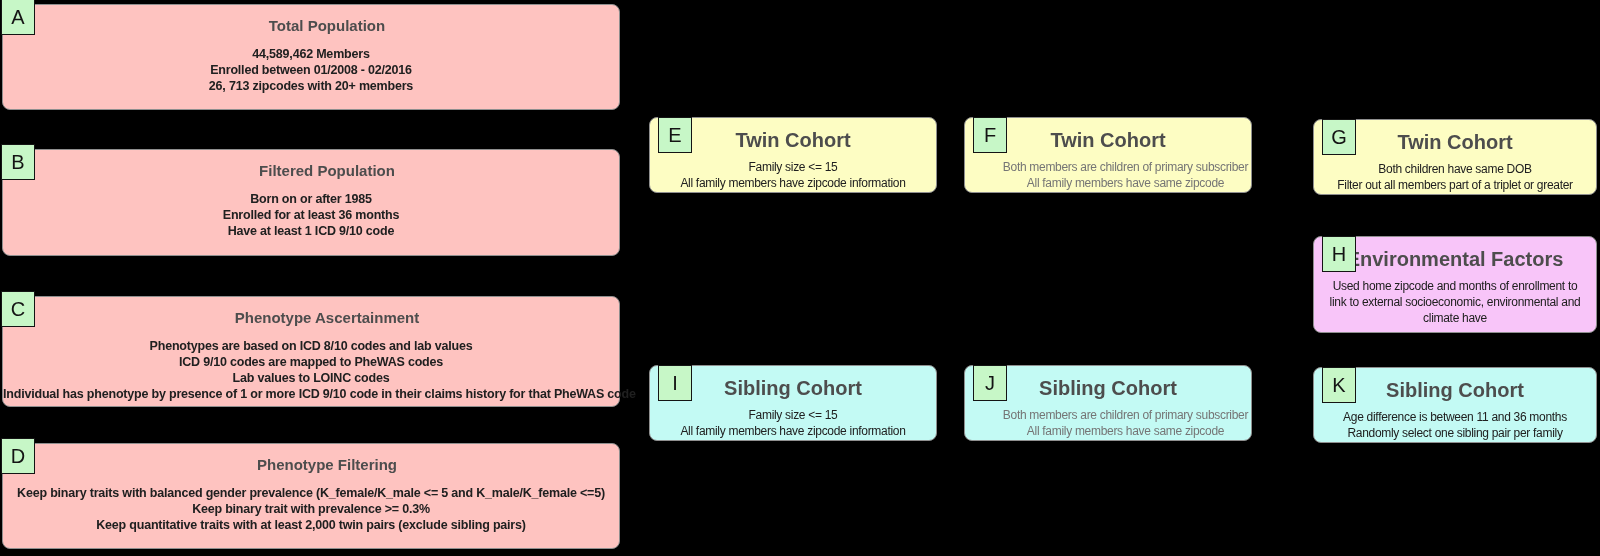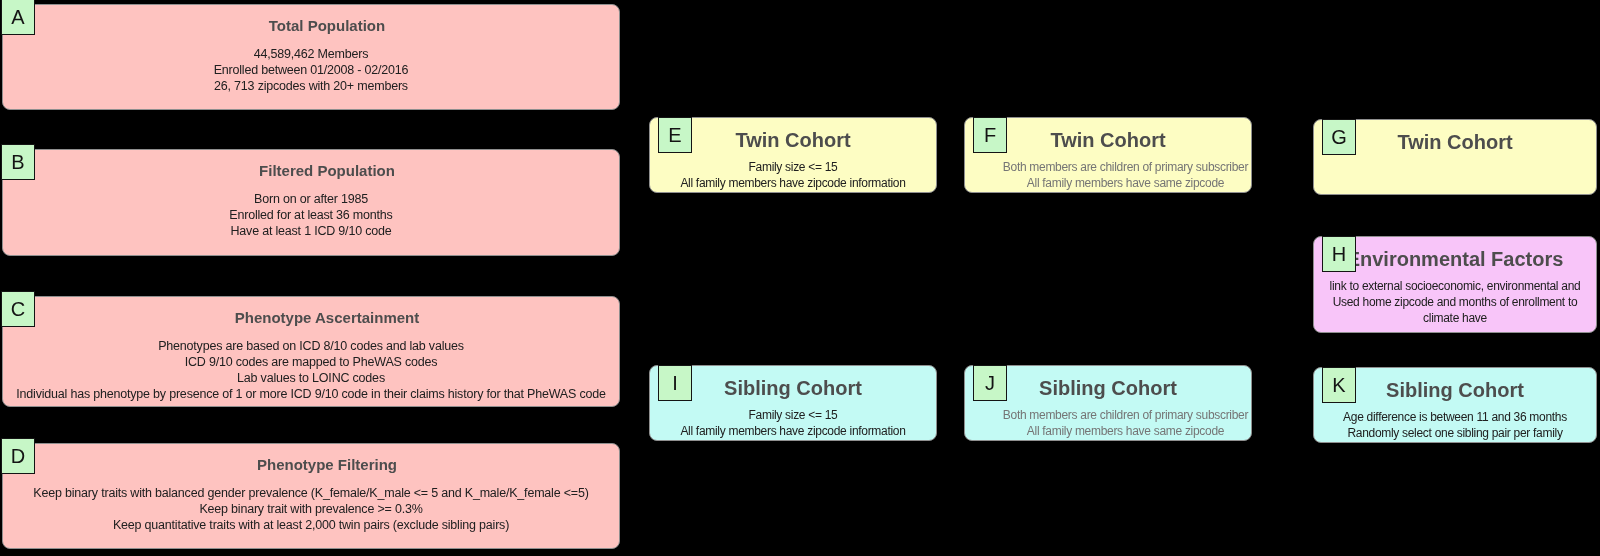--- a/index.html
+++ b/index.html
@@ -46,21 +46,21 @@
 
   .node-title {
     font-weight: 700;
     color: #4d4d4d;
     white-space: nowrap;
   }
   .big .node-title   { font-size: 15px; padding-top: 12px; padding-left: 32px; }
   .small .node-title { font-size: 20px; padding-top: 11px; }
 
   .node-body { }
-  .big .node-body   { margin-top: 12px; }
+  .big .node-body   { margin-top: 12px; font-weight: bold; }
   .small .node-body { margin-top: 7px; }
 
   .body-line {
     white-space: nowrap;
     color: #202020;
     line-height: 16px;
   }
   .big .body-line   { font-size: 12.5px; letter-spacing: -0.2px; }
   .small .body-line { font-size: 12px;   letter-spacing: -0.3px; }
   .muted .body-line { color: #757575; margin-left: 35px; }
@@ -152,30 +152,34 @@
       <div class="body-line">Both members are children of primary subscriber</div>
       <div class="body-line">All family members have same zipcode</div>
     </div>
   </div>
 
   <div class="node yellow small" id="node-G">
     <div class="node-label inset">
       <span>G</span>
     </div>
     <div class="node-title">Twin Cohort</div>
+    <div class="node-body">
+      <div class="body-line">Both children have same DOB</div>
+      <div class="body-line">Filter out all members part of a triplet or greater</div>
+    </div>
   </div>
 
   <div class="node magenta small" id="node-H">
     <div class="node-label inset">
       <span>H</span>
     </div>
     <div class="node-title">Environmental Factors</div>
     <div class="node-body">
+      <div class="body-line">Used home zipcode and months of enrollment to</div>
       <div class="body-line">link to external socioeconomic, environmental and</div>
-      <div class="body-line">Used home zipcode and months of enrollment to</div>
       <div class="body-line">climate have</div>
     </div>
   </div>
 
   <div class="node cyan small" id="node-I">
     <div class="node-label inset">
       <span>I</span>
     </div>
     <div class="node-title">Sibling Cohort</div>
     <div class="node-body">

